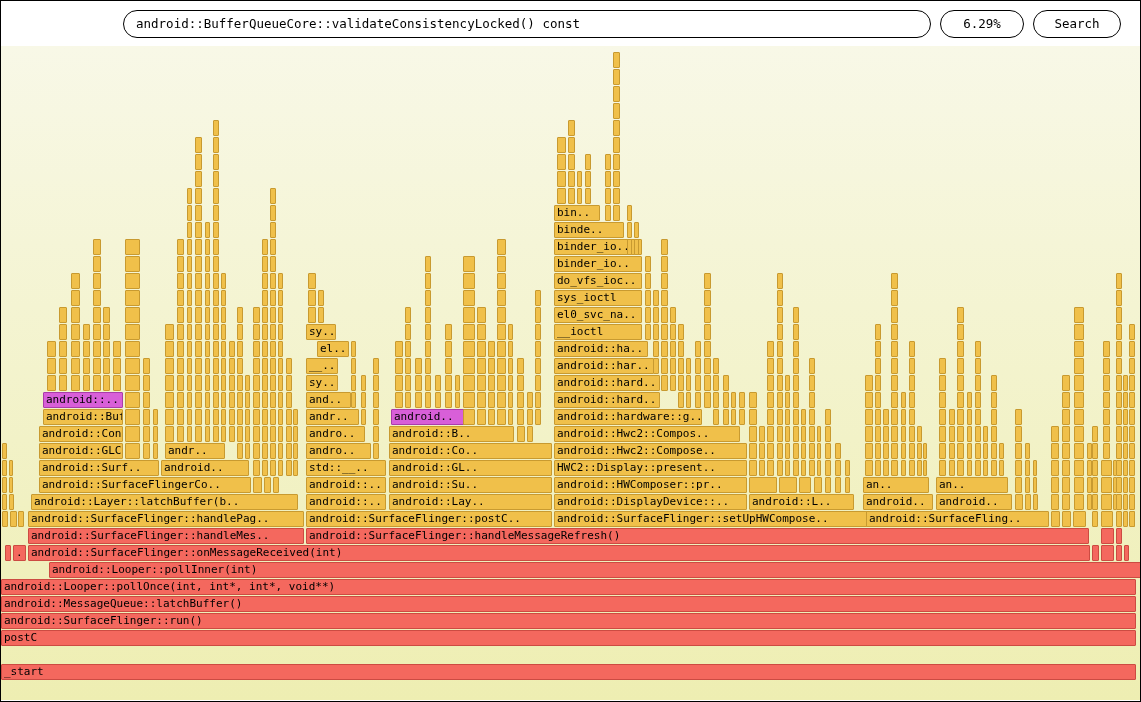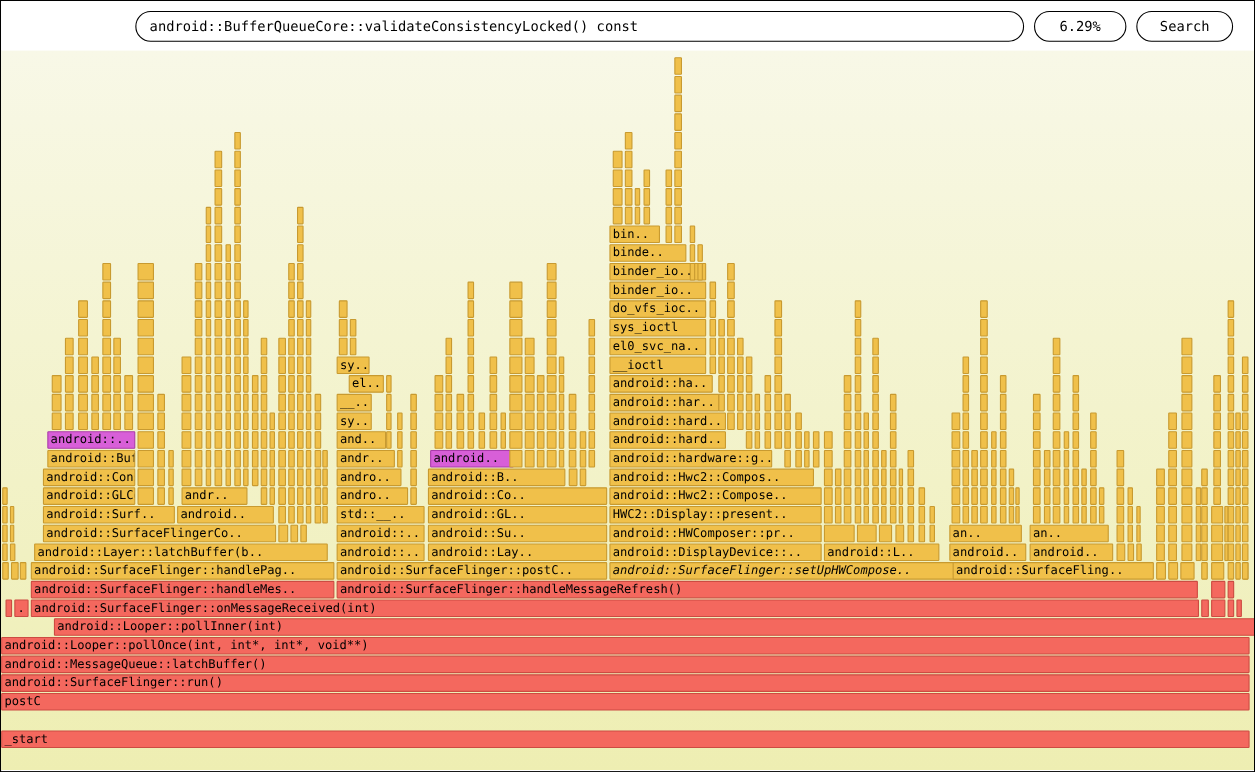--- a/index.html
+++ b/index.html
@@ -65,21 +65,21 @@
       <div class="frame hot" style="left: 1123px; top: 499px; width: 5px; height: 16px;"></div>
       <div class="frame hot" title="android::SurfaceFlinger::handleMessageRefresh()" style="left: 305px; top: 482px; width: 783px; height: 16px;">android::SurfaceFlinger::handleMessageRefresh()</div>
       <div class="frame hot" title="android::SurfaceFlinger::handleMes.." style="left: 27px; top: 482px; width: 276px; height: 16px;">android::SurfaceFlinger::handleMes..</div>
       <div class="frame hot" style="left: 1100px; top: 482px; width: 13px; height: 16px;"></div>
       <div class="frame hot" style="left: 1115px; top: 482px; width: 6px; height: 16px;"></div>
       <div class="frame gold" style="left: 1px; top: 465px; width: 6px; height: 16px;"></div>
       <div class="frame gold" style="left: 9px; top: 465px; width: 7px; height: 16px;"></div>
       <div class="frame gold" style="left: 17px; top: 465px; width: 6px; height: 16px;"></div>
       <div class="frame gold" title="android::SurfaceFlinger::handlePag.." style="left: 27px; top: 465px; width: 276px; height: 16px;">android::SurfaceFlinger::handlePag..</div>
       <div class="frame gold" title="android::SurfaceFlinger::postC.." style="left: 305px; top: 465px; width: 246px; height: 16px;">android::SurfaceFlinger::postC..</div>
-      <div class="frame gold" title="android::SurfaceFlinger::setUpHWCompose.." style="left: 553px; top: 465px; width: 360px; height: 16px; font-style: italic;">android::SurfaceFlinger::setUpHWCompose..</div>
+      <div class="frame gold" title="android::SurfaceFlinger::setUpHWCompose.." style="left: 553px; top: 465px; width: 360px; height: 16px;">android::SurfaceFlinger::setUpHWCompose..</div>
       <div class="frame gold" title="android::SurfaceFling.." style="left: 865px; top: 465px; width: 183px; height: 16px;">android::SurfaceFling..</div>
       <div class="frame gold" style="left: 1050px; top: 465px; width: 9px; height: 16px;"></div>
       <div class="frame gold" style="left: 1061px; top: 465px; width: 9px; height: 16px;"></div>
       <div class="frame gold" style="left: 1072px; top: 465px; width: 13px; height: 16px;"></div>
       <div class="frame gold" style="left: 1100px; top: 465px; width: 12px; height: 16px;"></div>
       <div class="frame gold" style="left: 1115px; top: 465px; width: 6px; height: 16px;"></div>
       <div class="frame gold" style="left: 1122px; top: 465px; width: 5px; height: 16px;"></div>
       <div class="frame gold" style="left: 1129px; top: 465px; width: 5px; height: 16px;"></div>
       <div class="frame gold" style="left: 1px; top: 448px; width: 5px; height: 16px;"></div>
       <div class="frame gold" style="left: 8px; top: 448px; width: 5px; height: 16px;"></div>

